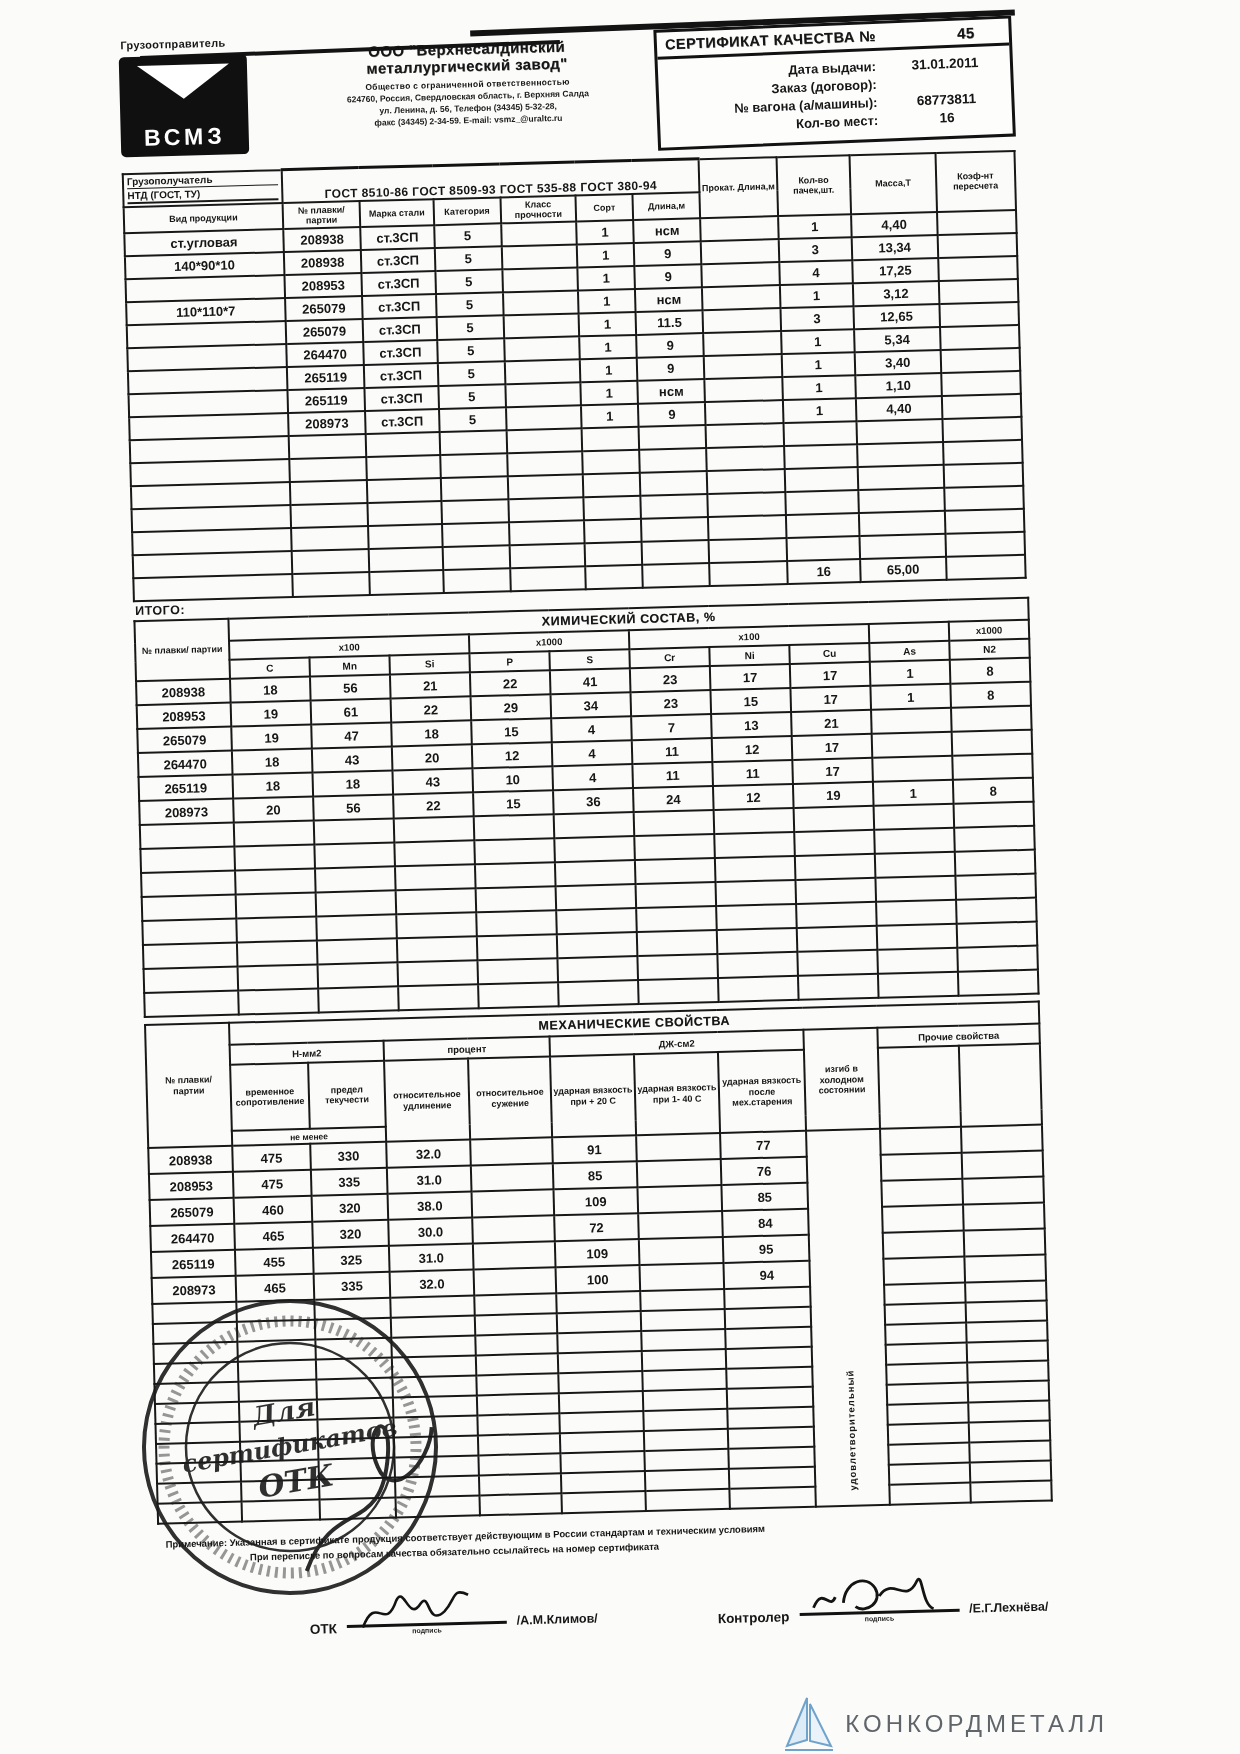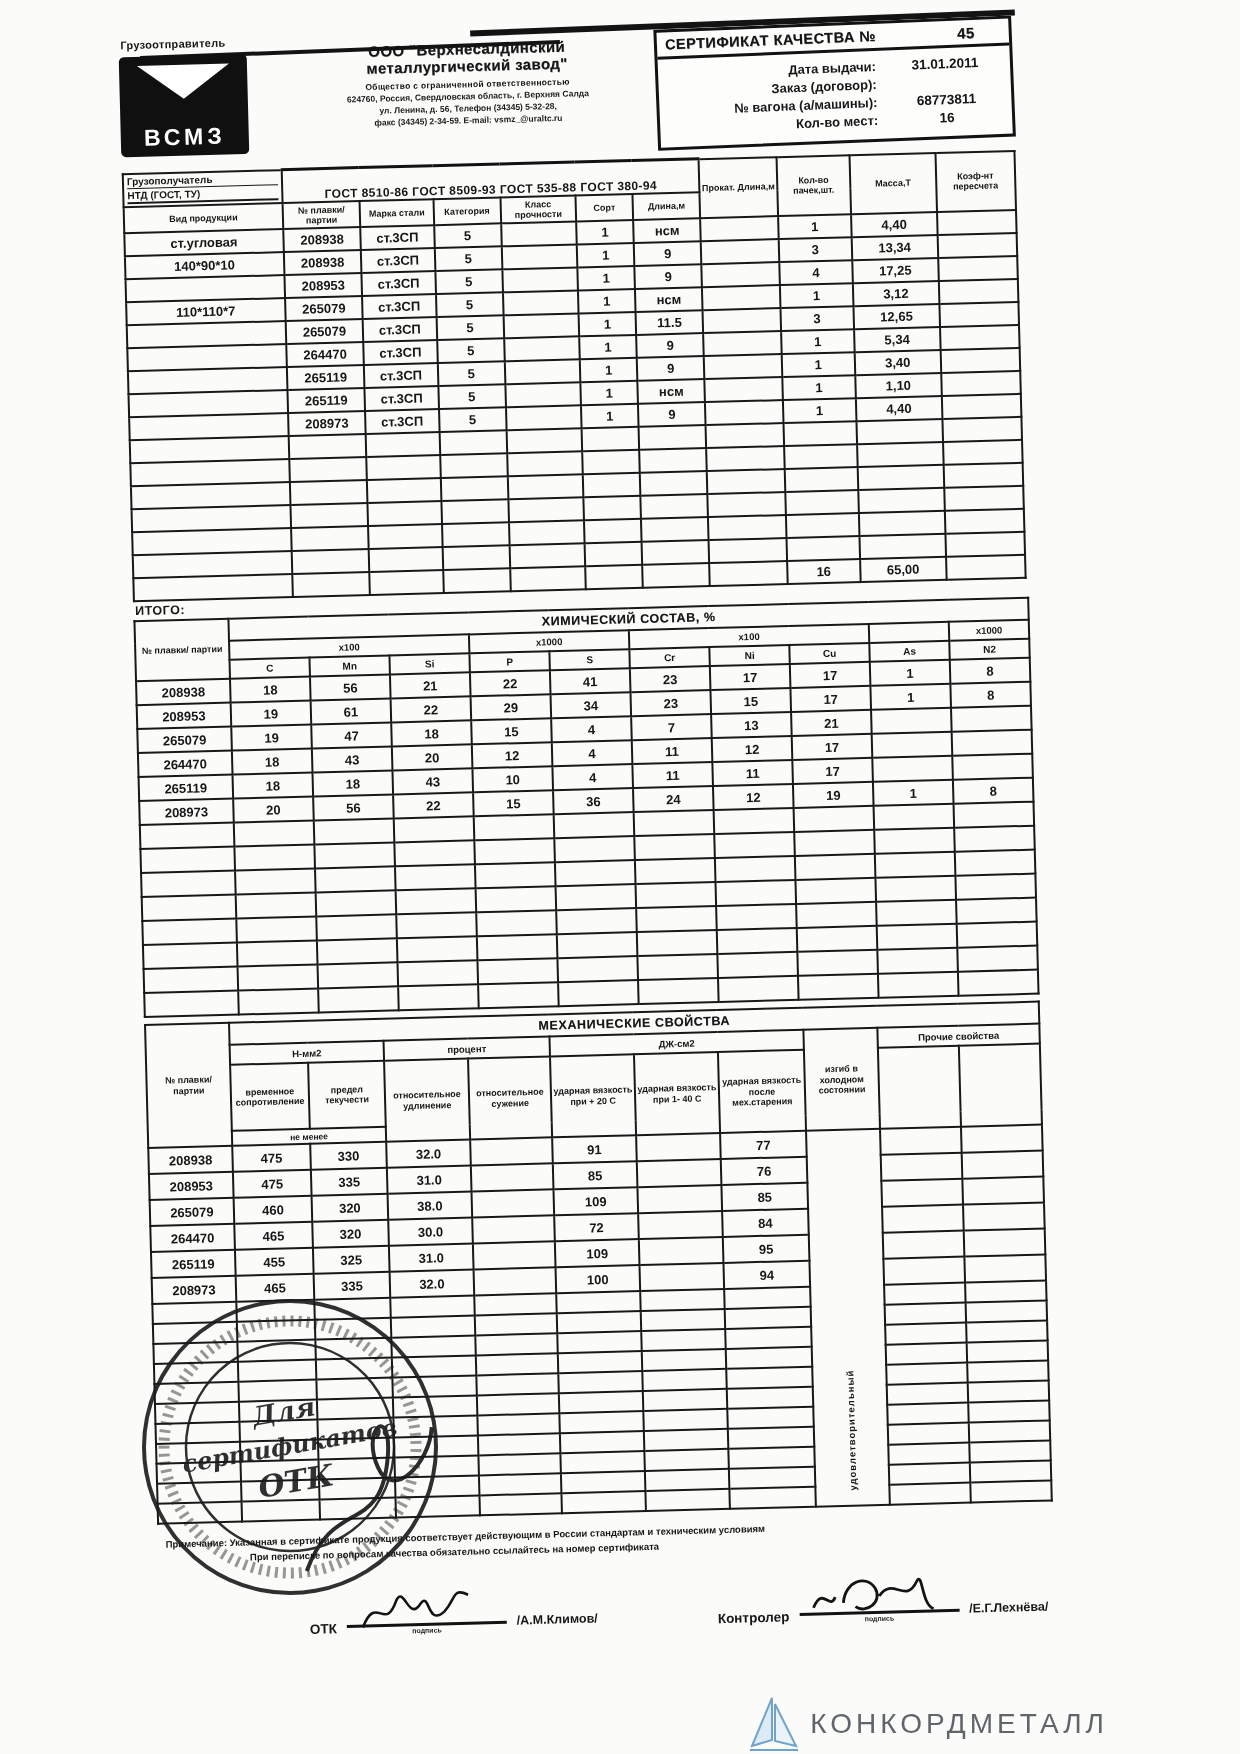--- a/index.html
+++ b/index.html
@@ -79,21 +79,21 @@
   .sig-line{width:160px;position:relative;text-align:center;}
   .sig-stroke{border-bottom:3px solid #121212;position:relative;}
   .sig-scribble{position:absolute;left:10px;bottom:0px;}
   .sig-caption{font-size:7px;font-weight:700;margin-top:1px;color:#222;}
   .sig-name{font-size:12.5px;font-weight:800;padding-bottom:4px;}
   
   .stamp{position:absolute;left:135px;top:1292px;width:310px;height:310px;opacity:.9;
     transform:rotate(-10deg);pointer-events:none;}
   
   .watermark{position:absolute;right:132px;bottom:2px;display:flex;align-items:center;gap:10px;}
-  .watermark-text{font-size:28px;letter-spacing:4px;color:#5f656b;font-weight:500;}
+  .watermark-text{font-size:24px;letter-spacing:4px;color:#5f656b;font-weight:500;}
 </style>
 </head>
 <body>
 
 <div class="artifact art1"></div>
 <div class="artifact art2"></div>
 
 <div class="doc">
 
   <div class="header">

